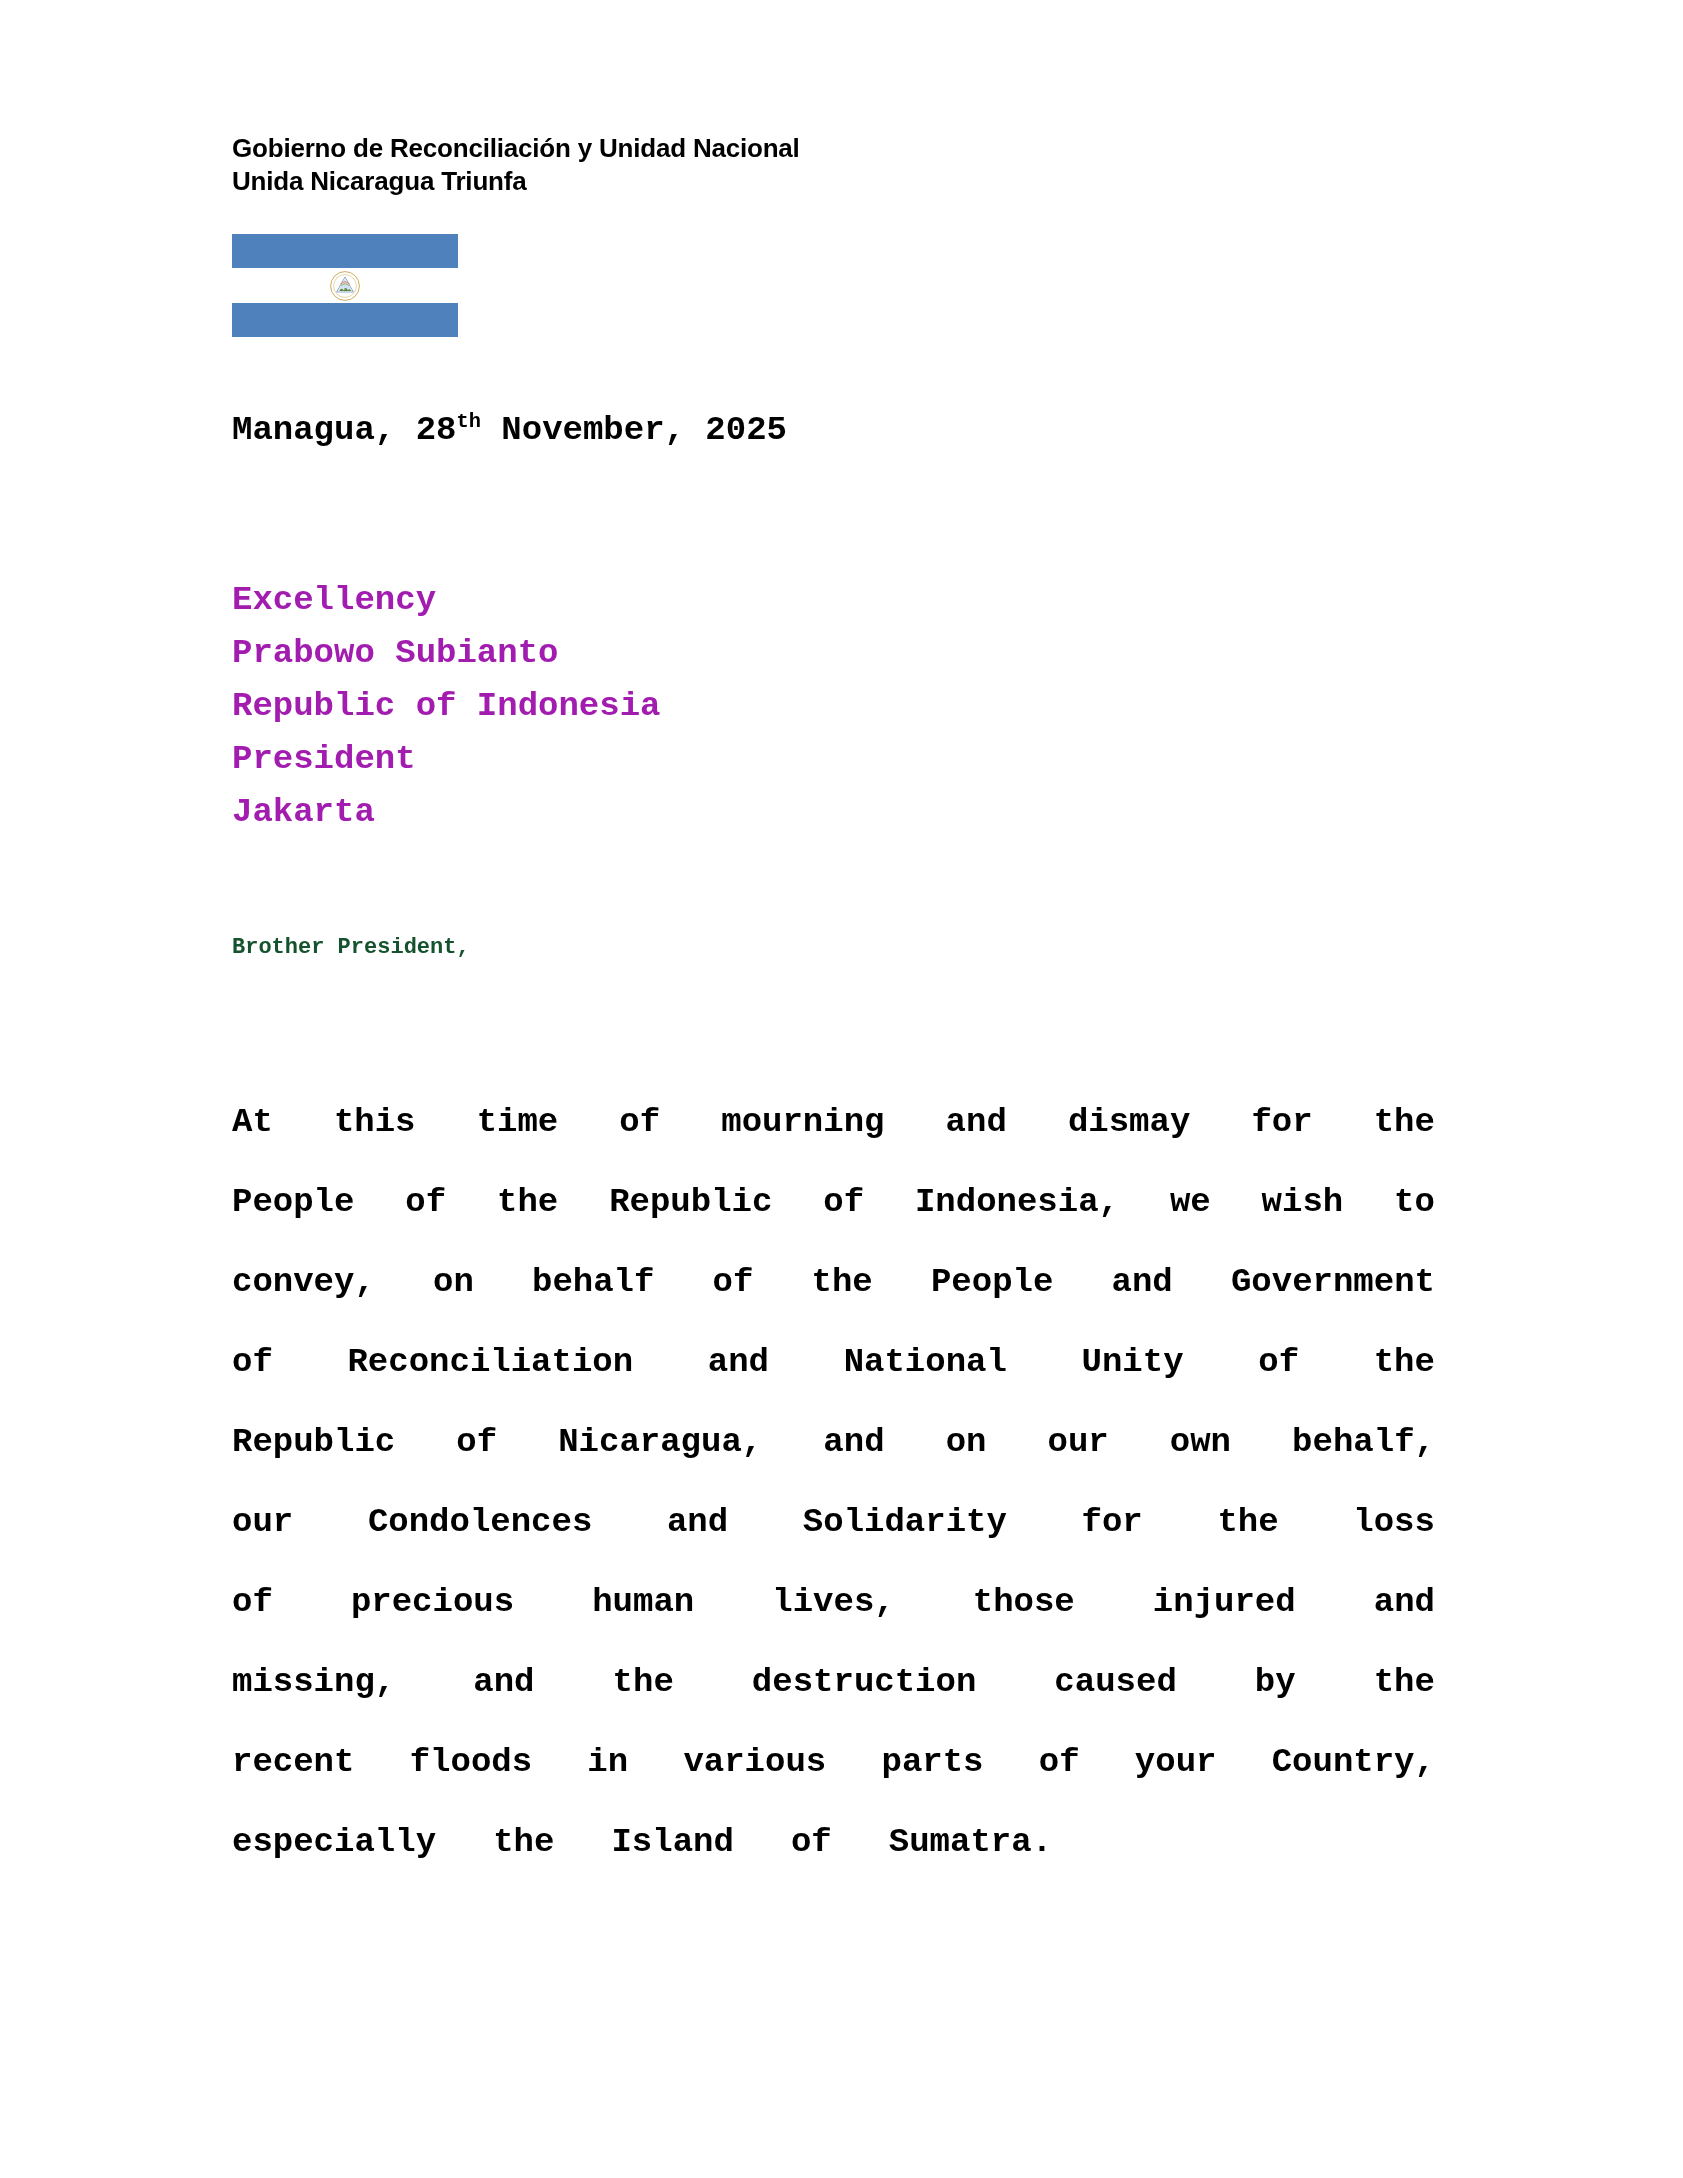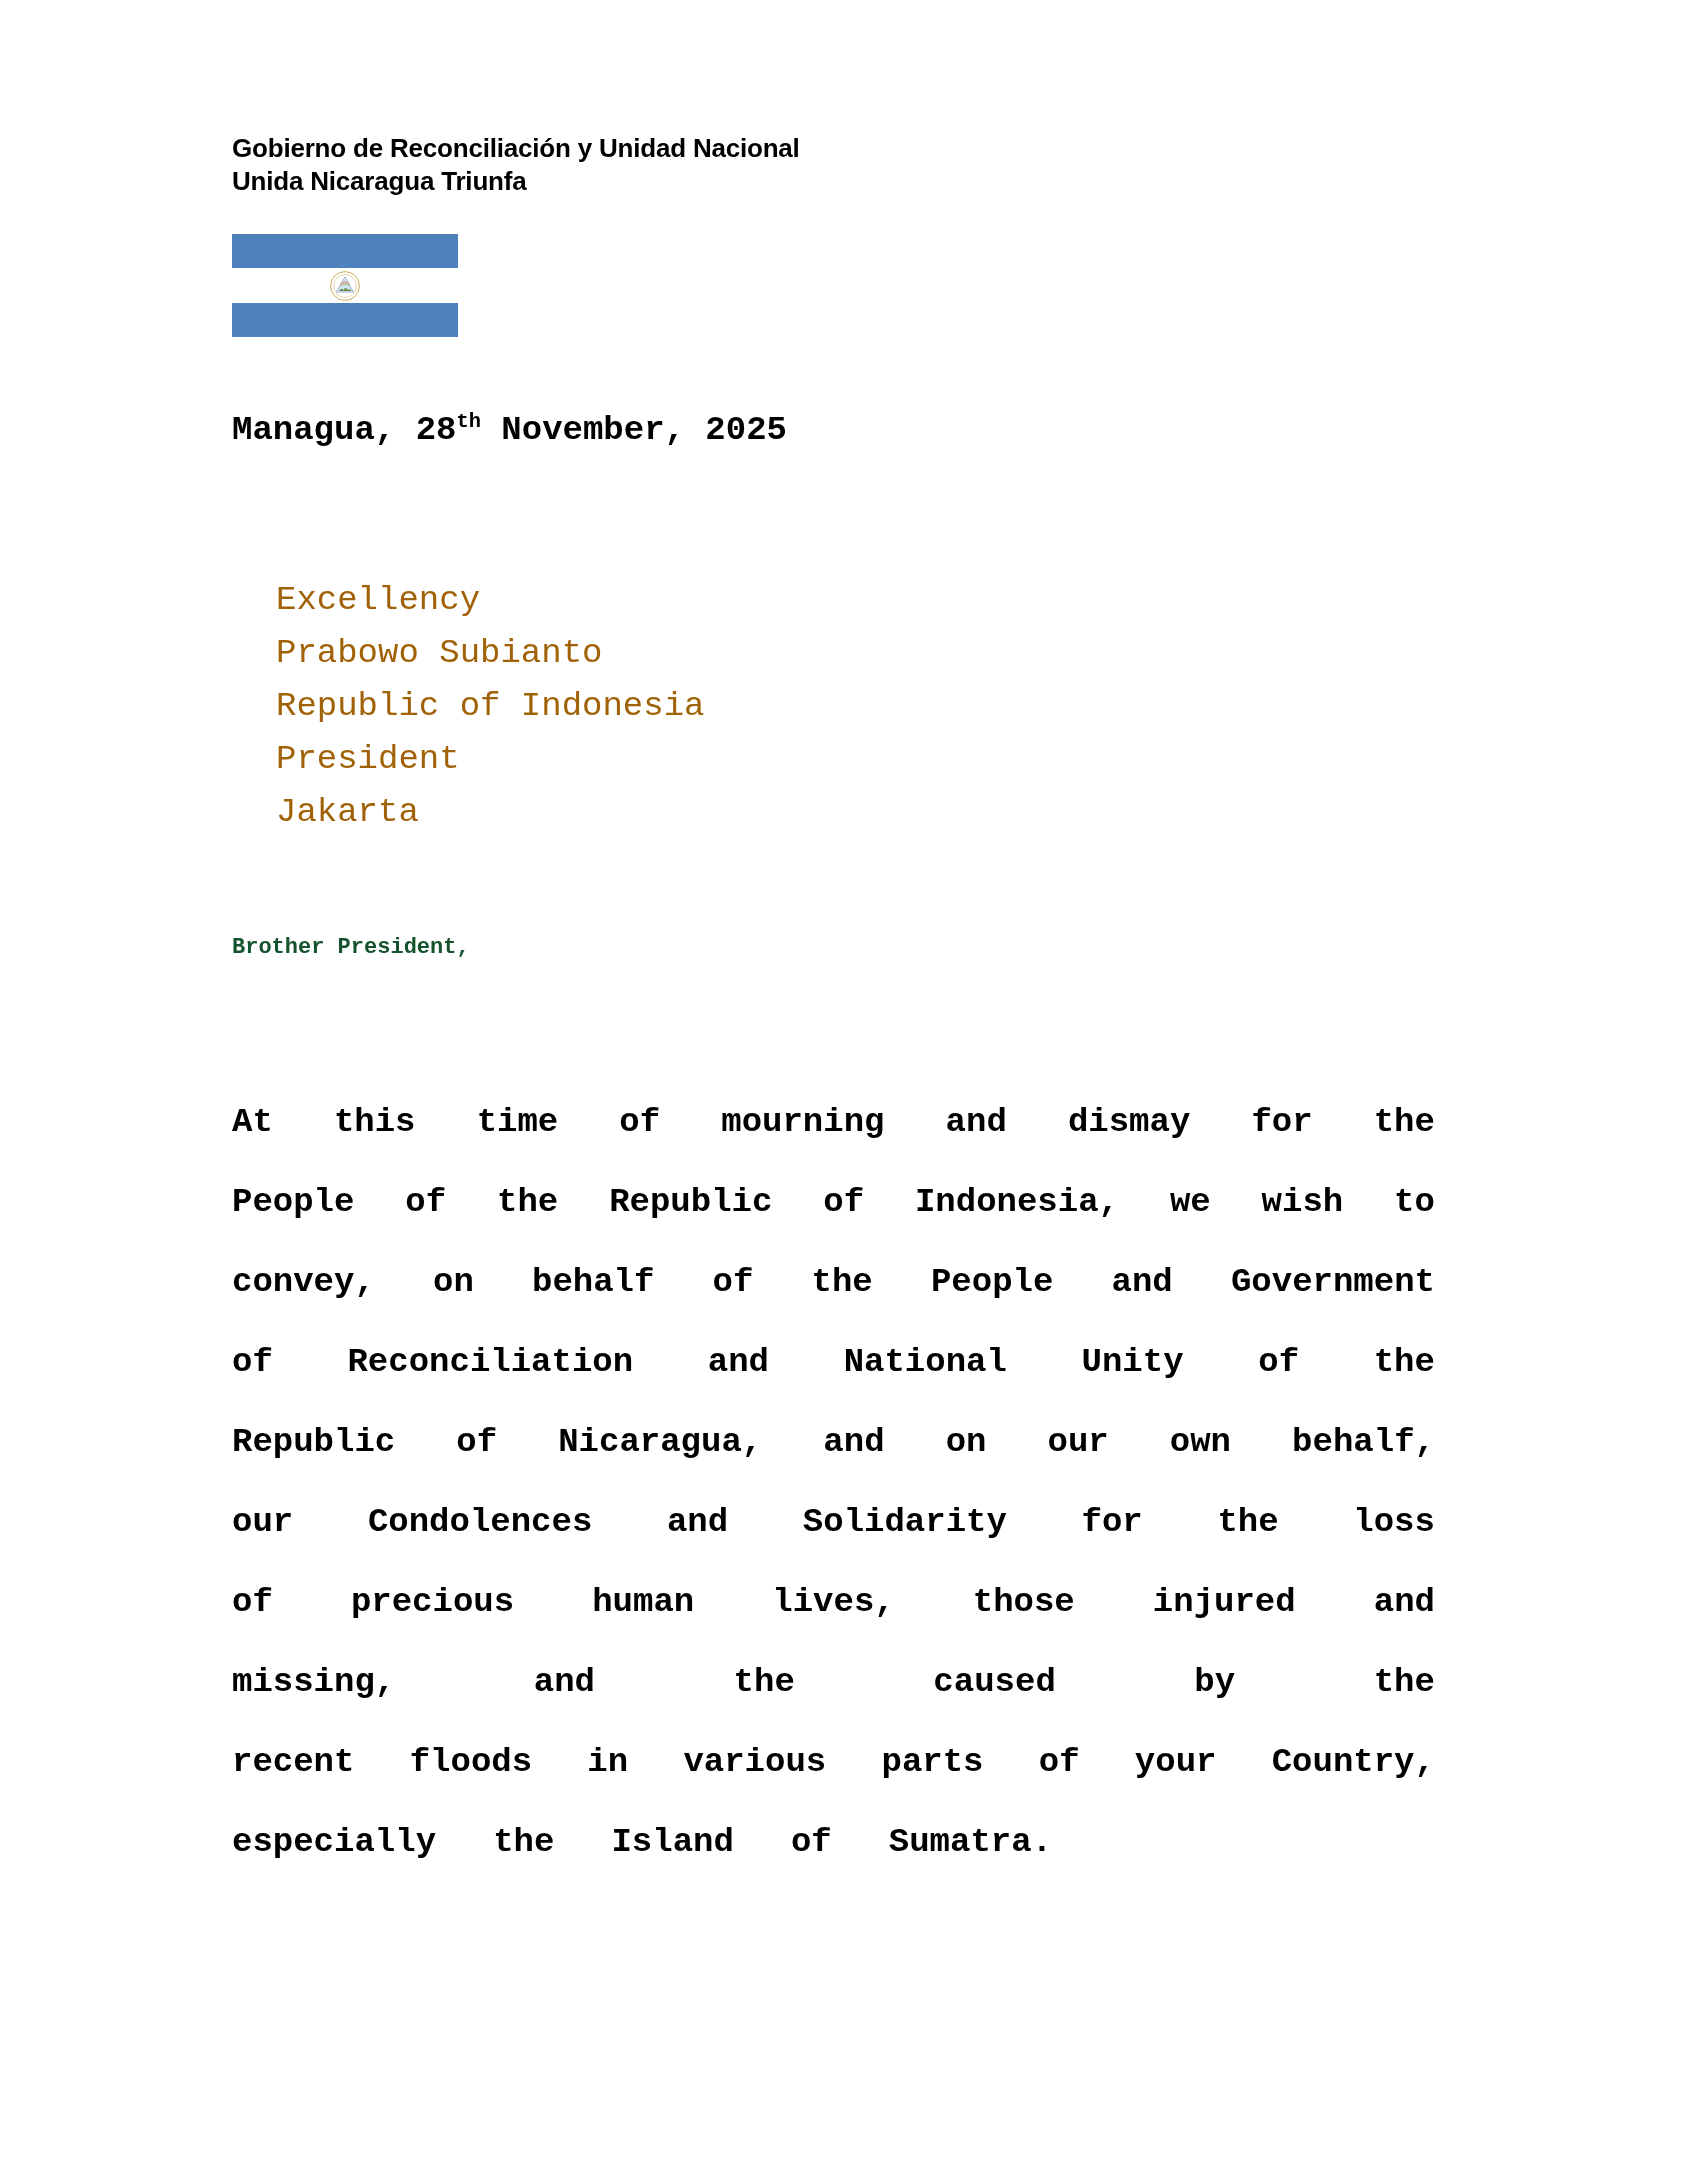--- a/index.html
+++ b/index.html
@@ -76,25 +76,24 @@
   .date-line sup {
     font-size: 0.6em;
     vertical-align: super;
     line-height: 0;
   }
 
   .addressee {
     position: absolute;
     left: 232px;
     top: 574px;
-    font-weight: normal;
+    font-weight: bold;
     font-size: 34px;
     line-height: 53px;
-    color: #a16207;
-    margin-left: 44px;
+    color: #a21caf;
   }
   .addressee div { white-space: nowrap; }
 
   .salutation {
     position: absolute;
     left: 232px;
     top: 921px;
     font-weight: bold;
     font-size: 22px;
     line-height: 53px;
@@ -238,20 +237,21 @@
         <span class="w">human</span>
         <span class="w">lives,</span>
         <span class="w">those</span>
         <span class="w">injured</span>
         <span class="w">and</span>
       </div>
       <div class="body-line">
         <span class="w">missing,</span>
         <span class="w">and</span>
         <span class="w">the</span>
+        <span class="w">destruction</span>
         <span class="w">caused</span>
         <span class="w">by</span>
         <span class="w">the</span>
       </div>
       <div class="body-line">
         <span class="w">recent</span>
         <span class="w">floods</span>
         <span class="w">in</span>
         <span class="w">various</span>
         <span class="w">parts</span>

